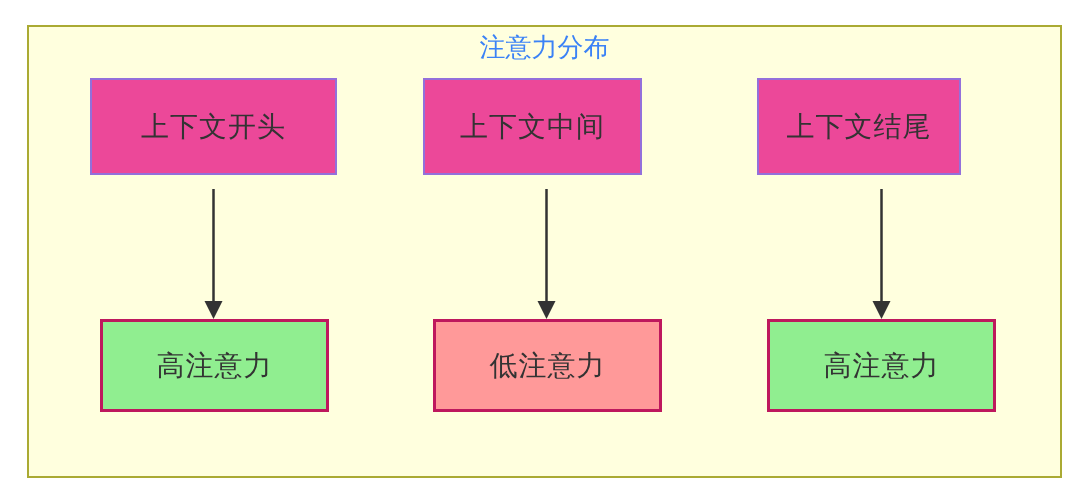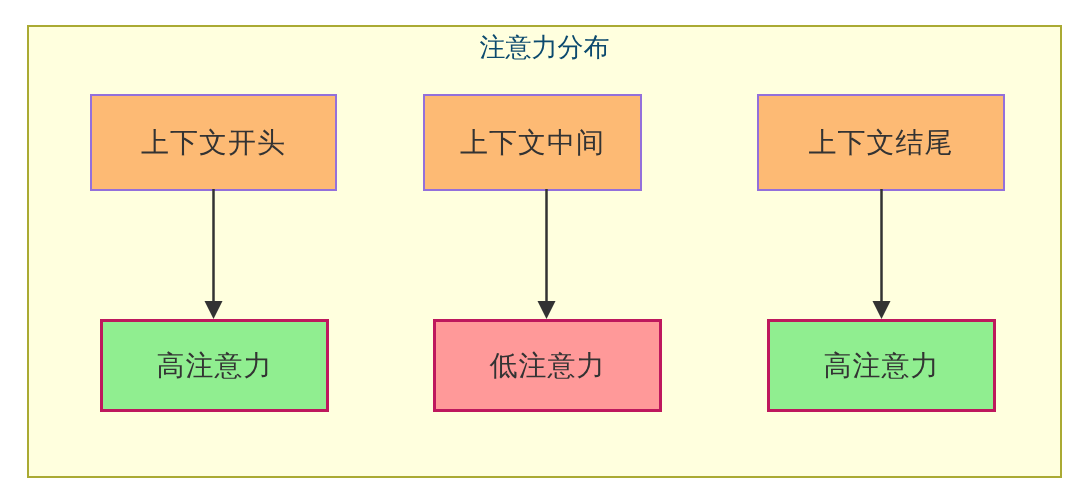--- a/index.html
+++ b/index.html
@@ -19,47 +19,47 @@
     background: #ffffde;
     border: 2px solid #aaaa33;
   }
   .cluster-title {
     position: absolute;
     left: 27px; top: 32px;
     width: 1035px;
     text-align: center;
     font-size: 26px;
     line-height: 30px;
-    color: #0c4a6e;
+    color: #3b82f6;
     white-space: nowrap;
   }
   .node {
     position: absolute;
     display: flex;
     align-items: center;
     justify-content: center;
     font-size: 28px;
     letter-spacing: 1px;
     white-space: nowrap;
     box-sizing: border-box;
   }
   .node-context {
-    background: #fdba74;
+    background: #ec4899;
     border: 2px solid #9370db;
-    top: 94px;
+    top: 78px;
     height: 97px;
   }
   .node-attn {
     top: 319px;
     height: 93px;
     border: 3px solid #be185d;
   }
   .ctx-1 { left: 90px;  width: 247px; }
   .ctx-2 { left: 423px; width: 219px; }
-  .ctx-3 { left: 757px; width: 248px; }
+  .ctx-3 { left: 757px; width: 204px; }
   .attn-1 { left: 100px; width: 229px; }
   .attn-2 { left: 433px; width: 229px; }
   .attn-3 { left: 767px; width: 229px; }
   .arrows {
     position: absolute;
     left: 0; top: 0;
     width: 1080px; height: 496px;
     pointer-events: none;
   }
   .arrows line { stroke: #333333; stroke-width: 2.5; }

